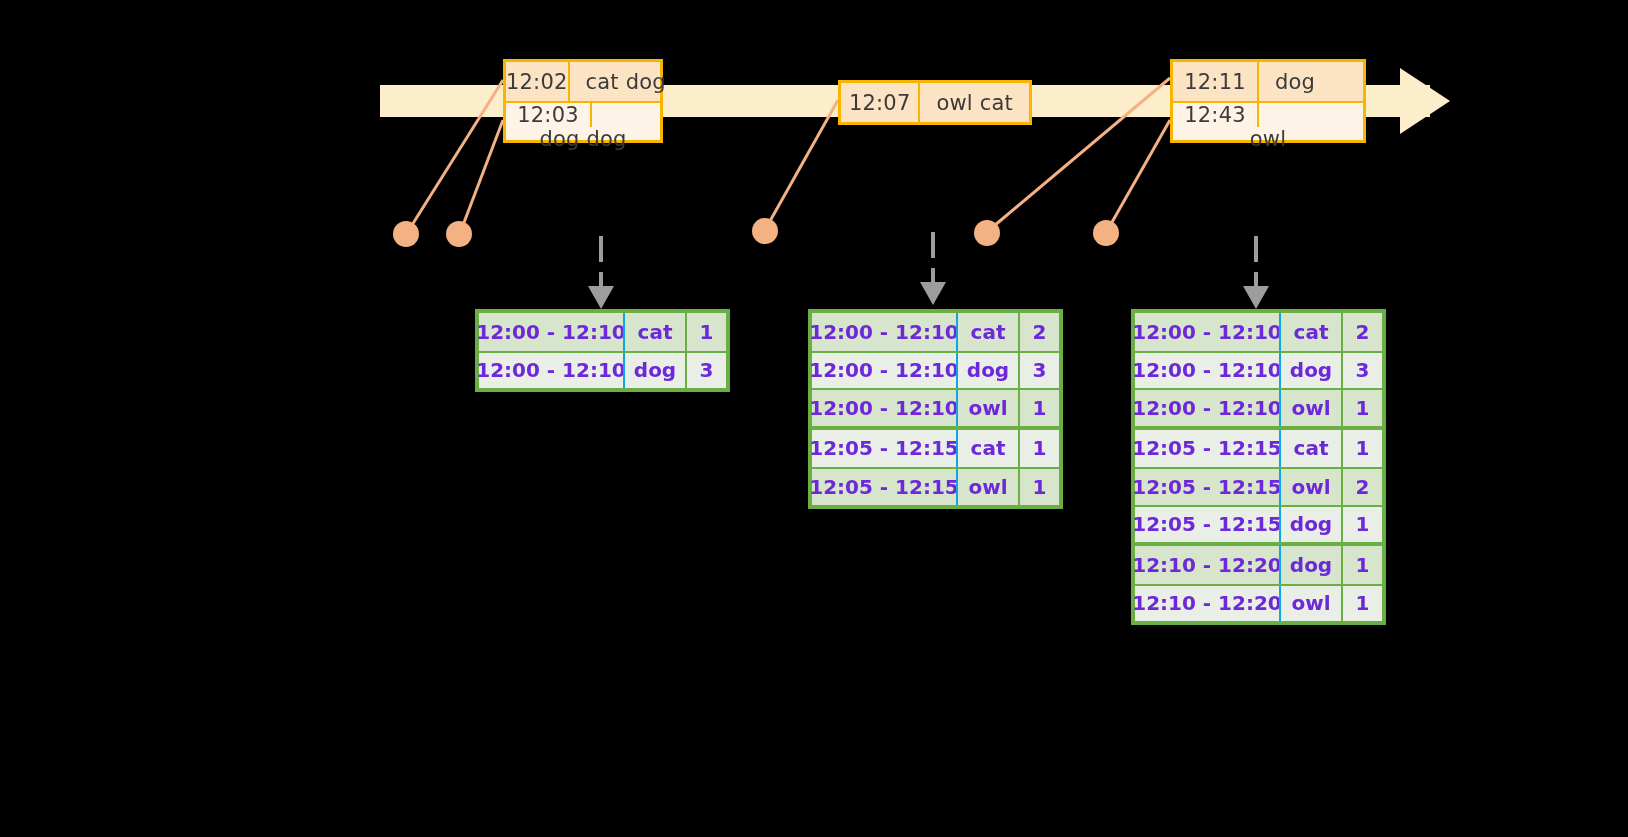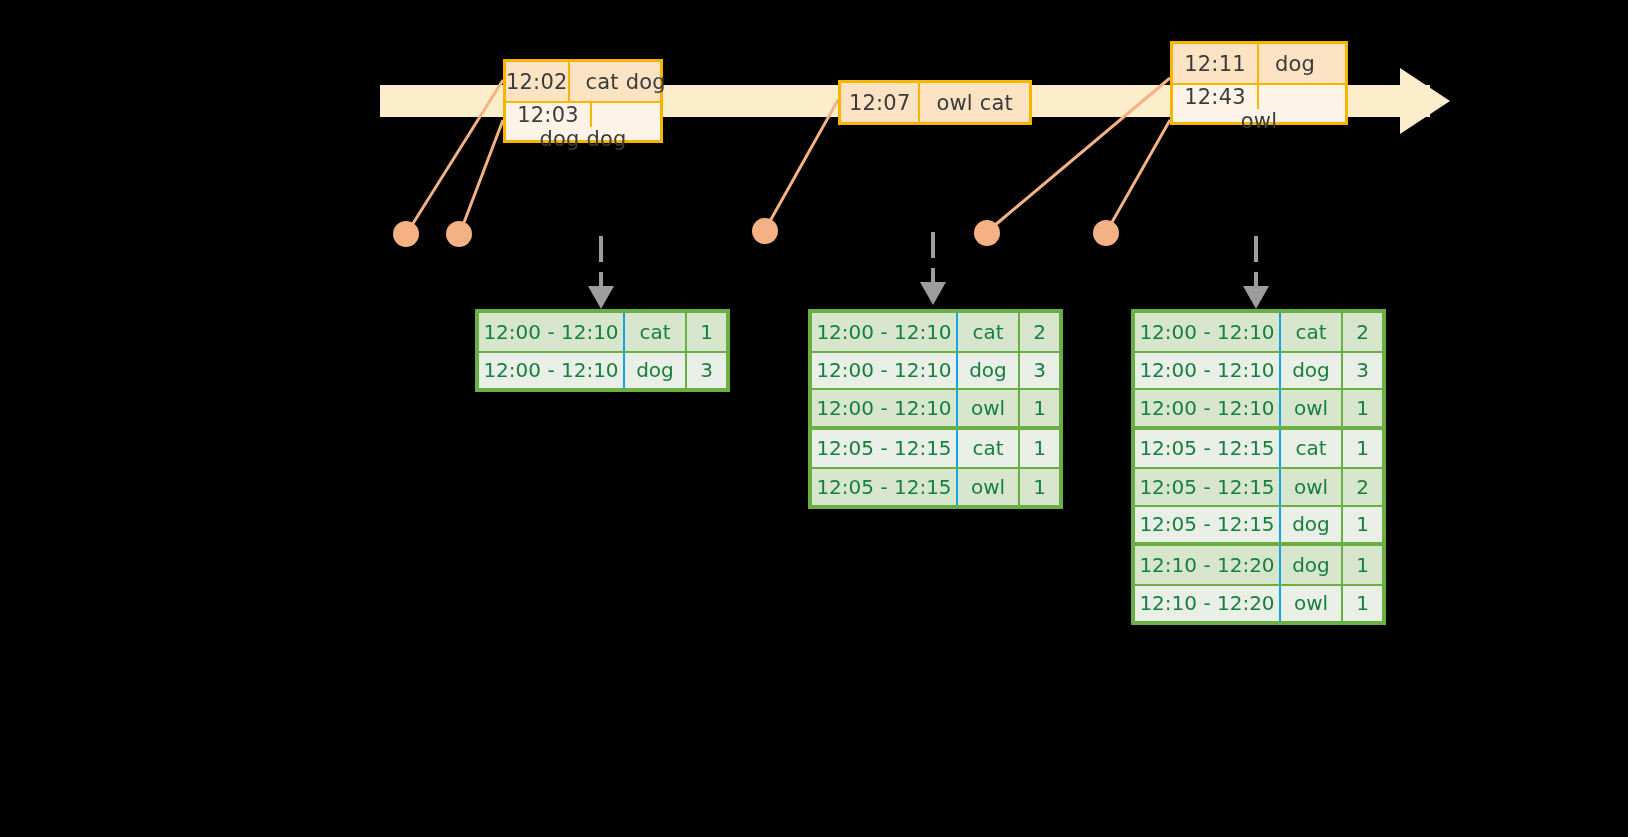--- a/index.html
+++ b/index.html
@@ -66,22 +66,23 @@
     height: 37.5px;
     align-items: stretch;
   }
   .result-row.odd  { background: #d8e5cd; }
   .result-row.even { background: #e9eee6; }
   .cell {
     display: flex;
     align-items: center;
     justify-content: center;
     font-size: 20px;
-    color: #15803d;
+    color: #6d28d9;
     white-space: nowrap;
+    font-weight: bold;
   }
   .cell-window { width: 144px; }
   .cell-word   { width: 60px; border-left: 2px solid #0ea5e9; }
   .cell-count  { width: 40px; border-left: 2px solid #6aaf43; }
   .result-row + .result-row { border-top: 2px solid #6aaf43; }
 
   
   .t1 .cell-window { width: 144px; }
   .t1 .cell-word   { width: 62px; }
   .t1 .cell-count  { width: 41px; }
@@ -143,21 +144,21 @@
     </div>
   </div>
 
   <div class="event-box" id="eb2" style="left:838px; top:80px; width:194px;">
     <div class="event-row shade-a">
       <div class="event-time">12:07</div>
       <div class="event-words">owl cat</div>
     </div>
   </div>
 
-  <div class="event-box" id="eb3" style="left:1170px; top:41px; width:178px;">
+  <div class="event-box" id="eb3" style="left:1170px; top:59px; width:196px;">
     <div class="event-row shade-a">
       <div class="event-time">12:11</div>
       <div class="event-words">dog</div>
     </div>
     <div class="event-row shade-b">
       <div class="event-time">12:43</div>
       <div class="event-words">owl</div>
     </div>
   </div>
 

